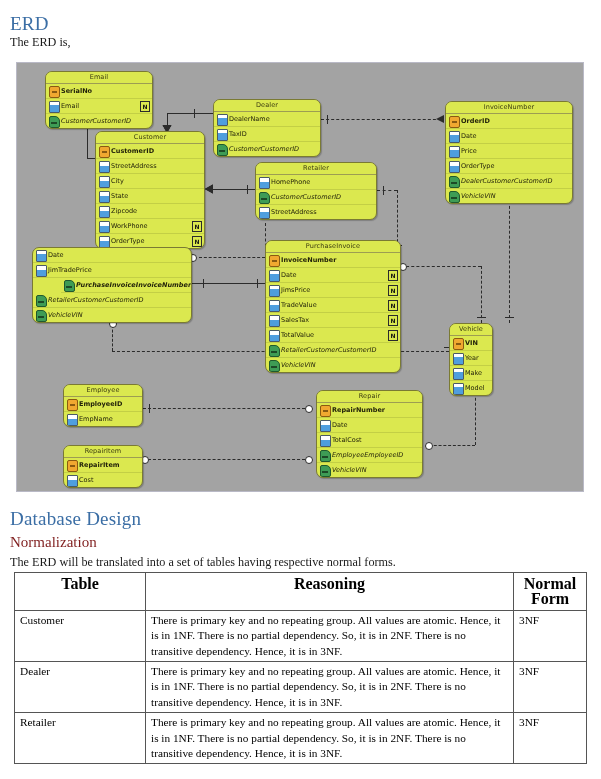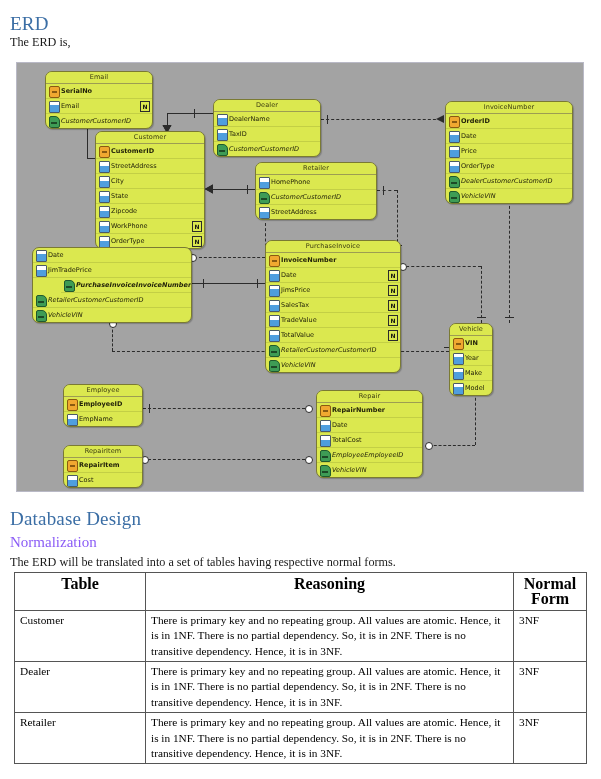--- a/index.html
+++ b/index.html
@@ -3,21 +3,21 @@
 <meta charset="utf-8">
 <style>
   html,body{margin:0;padding:0;background:#ffffff;}
   body{width:601px;height:779px;position:relative;
        font-family:"Liberation Serif", serif;color:#000;}
   .doc{position:absolute;left:0;top:0;width:601px;height:779px;}
 
   
   .h1{position:absolute;font-size:19px;color:#3b6ea5;font-weight:normal;
       letter-spacing:.2px;}
-  .h2{position:absolute;font-size:15px;color:#8b5cf6;font-weight:normal;}
+  .h2{position:absolute;font-size:15px;color:#7f1d1d;font-weight:normal;}
   .para{position:absolute;font-size:12.2px;color:#1a1a1a;}
 
   
   .erd-frame{position:absolute;left:16px;top:62px;width:568px;height:430px;
      border:1px solid #b9b9c6;background:#a3a3a3;box-sizing:border-box;}
   .erd-inner{position:absolute;left:0;top:0;width:100%;height:100%;}
 
   
   .ent{position:absolute;box-sizing:border-box;border:1px solid #7a7a33;
        border-radius:7px;background:#dbe84f;overflow:hidden;
@@ -172,22 +172,22 @@
           <div class="attr"><span class="ic ic-col"></span><span>Price</span></div>
           <div class="attr"><span class="ic ic-col"></span><span>OrderType</span></div>
           <div class="attr fk"><span class="ic ic-fk"></span><span>DealerCustomerCustomerID</span></div>
           <div class="attr fk"><span class="ic ic-fk"></span><span>VehicleVIN</span></div>
         </div>
         <div class="ent" style="left: 248px; top: 177px; width: 136px;">
           <div class="ent-hd">PurchaseInvoice</div>
           <div class="attr pk"><span class="ic ic-key"></span><span>InvoiceNumber</span></div>
           <div class="attr"><span class="ic ic-col"></span><span>Date</span><span class="nbox">N</span></div>
           <div class="attr"><span class="ic ic-col"></span><span>JimsPrice</span><span class="nbox">N</span></div>
+          <div class="attr"><span class="ic ic-col"></span><span>TradeValue</span><span class="nbox">N</span></div>
           <div class="attr"><span class="ic ic-col"></span><span>SalesTax</span><span class="nbox">N</span></div>
-          <div class="attr"><span class="ic ic-col"></span><span>TradeValue</span><span class="nbox">N</span></div>
           <div class="attr"><span class="ic ic-col"></span><span>TotalValue</span><span class="nbox">N</span></div>
           <div class="attr fk"><span class="ic ic-fk"></span><span>RetailerCustomerCustomerID</span></div>
           <div class="attr fk"><span class="ic ic-fk"></span><span>VehicleVIN</span></div>
         </div>
         <div class="ent" style="left: 15px; top: 184px; width: 160px;">
           <div class="attr"><span class="ic ic-col"></span><span>Date</span></div>
           <div class="attr"><span class="ic ic-col"></span><span>JimTradePrice</span></div>
           <div class="attr pkfk"><span class="ic ic-fk"></span><span>PurchaseInvoiceInvoiceNumber</span></div>
           <div class="attr fk"><span class="ic ic-fk"></span><span>RetailerCustomerCustomerID</span></div>
           <div class="attr fk"><span class="ic ic-fk"></span><span>VehicleVIN</span></div>

